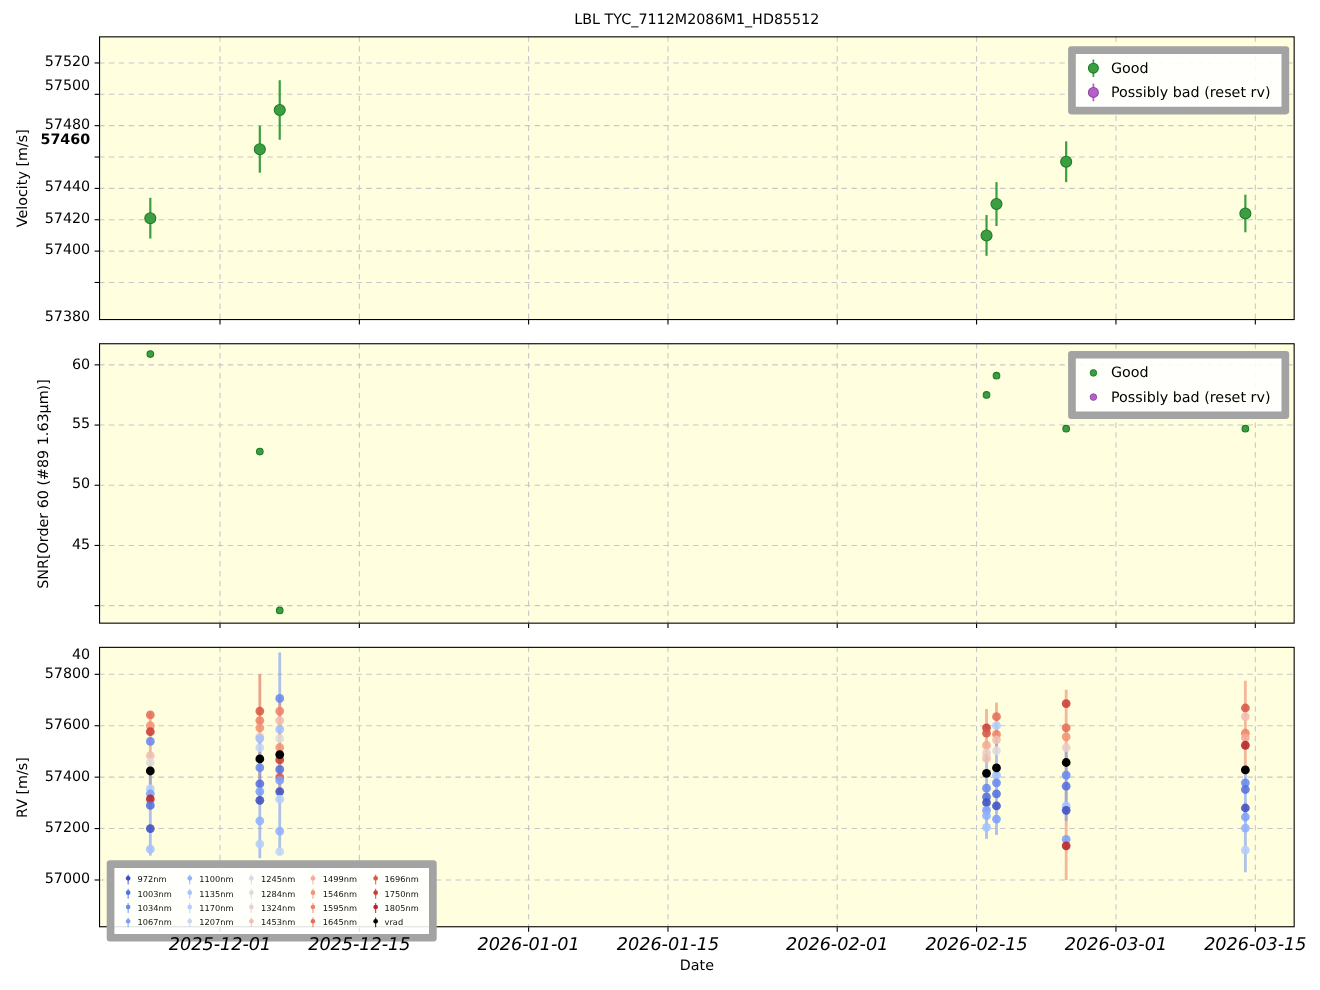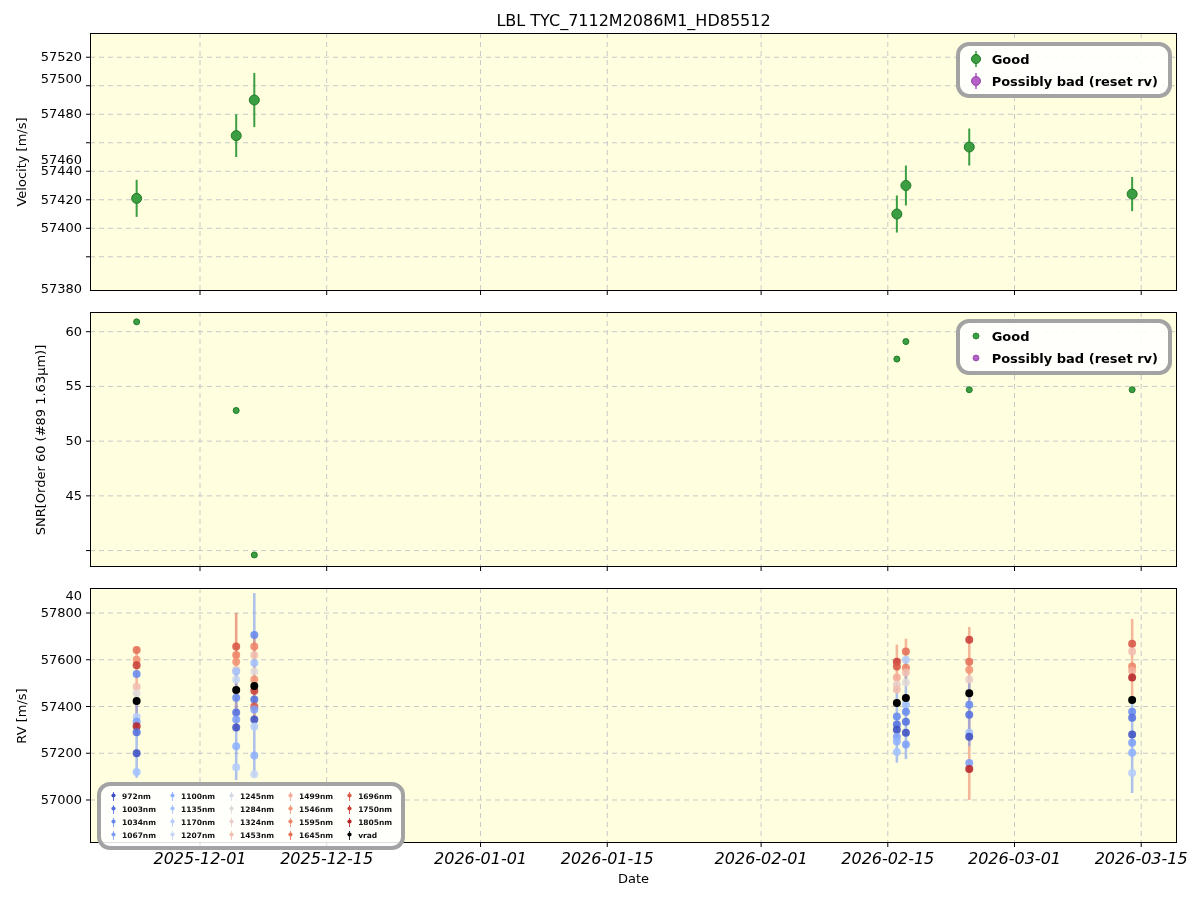--- a/index.html
+++ b/index.html
@@ -1,34 +1,34 @@
 <!DOCTYPE html>
 <html><head>
 <meta charset="utf-8">
 <style>
   html,body{margin:0;padding:0;background:#ffffff;}
   .figure{position:relative;width:1200px;height:900px;background:#ffffff;
           font-family:"DejaVu Sans","Liberation Sans",sans-serif;color:#000;overflow:hidden;}
   .title{position:absolute;left:90px;top:11px;width:1087px;text-align:center;
-         font-size:16px;color:#000;}
+         font-size:13px;color:#000;}
   .panel{position:absolute;background:#ffffe0;}
   .panel svg{position:absolute;left:0;top:0;overflow:visible;}
   #panel-velocity{left:90px;top:33px;width:1087px;height:258px;}
   #panel-snr{left:90px;top:312px;width:1087px;height:255px;}
   #panel-rv{left:90px;top:588px;width:1087px;height:255px;}
   .ylabel{position:absolute;font-size:13px;white-space:nowrap;
           transform:translate(-50%,-50%) rotate(-90deg);}
   #ylabel-velocity{left:21px;top:162px;}
   #ylabel-snr{left:40px;top:440px;}
   #ylabel-rv{left:21px;top:716px;}
   .xlabel{position:absolute;left:90px;top:871px;width:1087px;text-align:center;font-size:13px;}
   .ytick{position:absolute;left:0;width:82px;text-align:right;font-size:13px;line-height:16px;}
   .xtick{position:absolute;width:130px;text-align:center;font-size:16px;line-height:15px;font-style:italic;}
-  .legend{position:absolute;background:rgba(255,255,255,0.88);border:4px solid #a3a3a3;
-          border-radius:13px;box-sizing:border-box;font-weight:bold;}
+  .legend{position:absolute;background:rgba(255,255,255,0.88);border:7px solid #a3a3a3;
+          border-radius:3px;box-sizing:border-box;}
   #legend-velocity{right:28px;top:42px;padding:2px 10px;}
   #legend-snr{right:28px;top:319px;padding:2px 10px;}
   .legend-row{display:flex;align-items:center;gap:10px;height:22px;font-size:13px;white-space:nowrap;}
   .lm-good line{stroke:#3c9e42;stroke-width:1.6;}
   .lm-good circle{fill:#3c9e42;stroke:#1f7a24;stroke-width:1;}
   .lm-bad line{stroke:#b65fc9;stroke-width:1.6;}
   .lm-bad circle{fill:#b65fc9;stroke:#8e4a9e;stroke-width:1;}
   .sm-good{fill:#3c9e42;stroke:#1f7a24;stroke-width:0.8;}
   .sm-bad{fill:#b65fc9;stroke:#8e4a9e;stroke-width:0.8;}
   #legend-rv{left:97px;top:782px;padding:4px 9px;}
@@ -442,21 +442,21 @@
             <circle cx="3.5" cy="4.5" r="2.1" fill="#000000"></circle>
           </svg>
           <span>vrad</span>
         </div>
       </div>
   </div>
 <div class="ytick" style="top: 248.79px; margin-top: 32px;">57380</div>
     <div class="ytick" style="top: 220.282px;">57400</div>
     <div class="ytick" style="top: 191.773px;">57420</div>
     <div class="ytick" style="top: 163.265px;">57440</div>
-    <div class="ytick" style="top: 152px;">57460</div>
+    <div class="ytick" style="top: 120px; font-weight: bold;">57460</div>
     <div class="ytick" style="top: 106.249px;">57480</div>
     <div class="ytick" style="top: 60px; margin-top: 11px;">57500</div>
     <div class="ytick" style="top: 49.232px;">57520</div>
     <div class="ytick" style="top: 542.584px; margin-top: 45px;">40</div>
     <div class="ytick" style="top: 487.863px;">45</div>
     <div class="ytick" style="top: 433.142px;">50</div>
     <div class="ytick" style="top: 378.421px;">55</div>
     <div class="ytick" style="top: 323.7px;">60</div>
     <div class="ytick" style="top: 791.994px;">57000</div>
     <div class="ytick" style="top: 745.247px;">57200</div>

